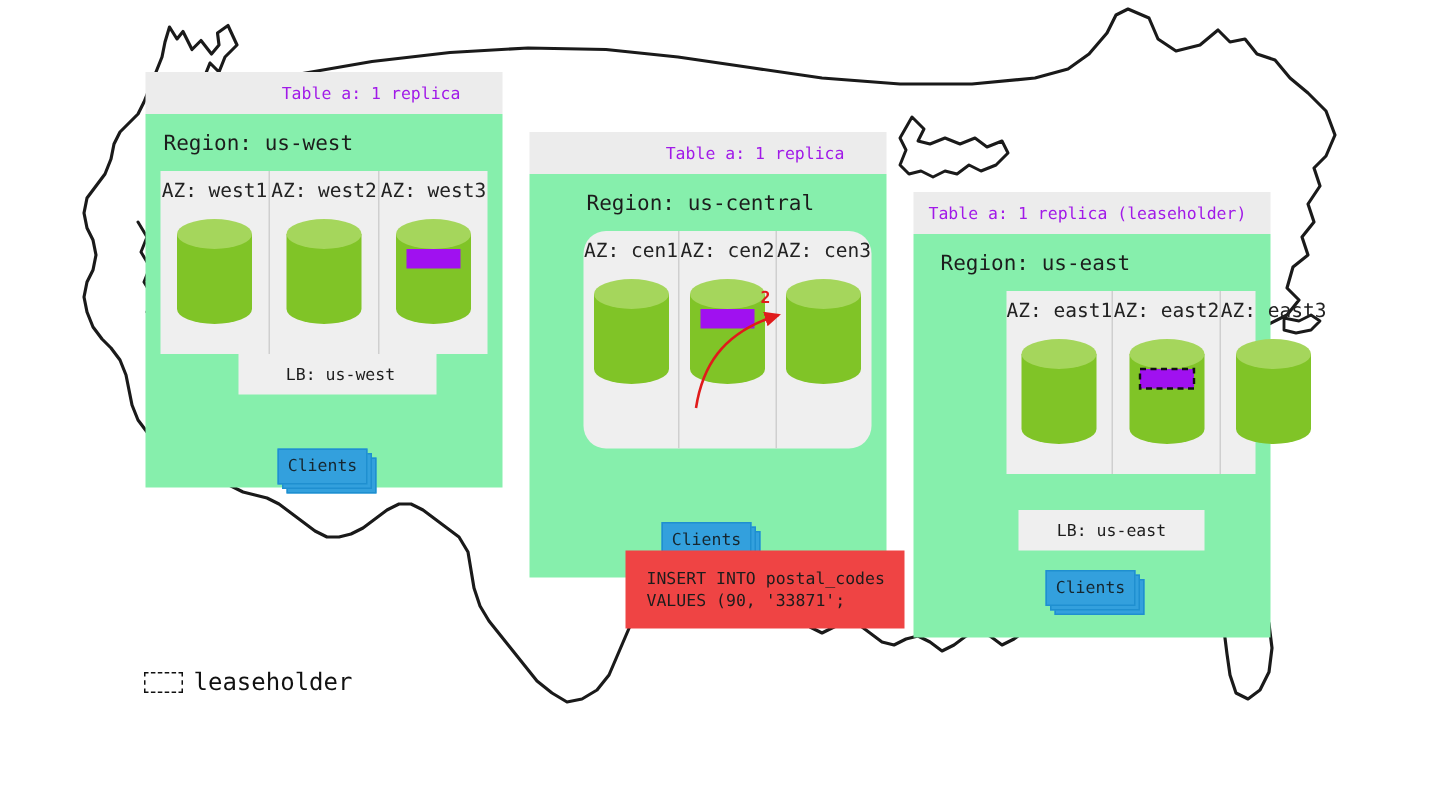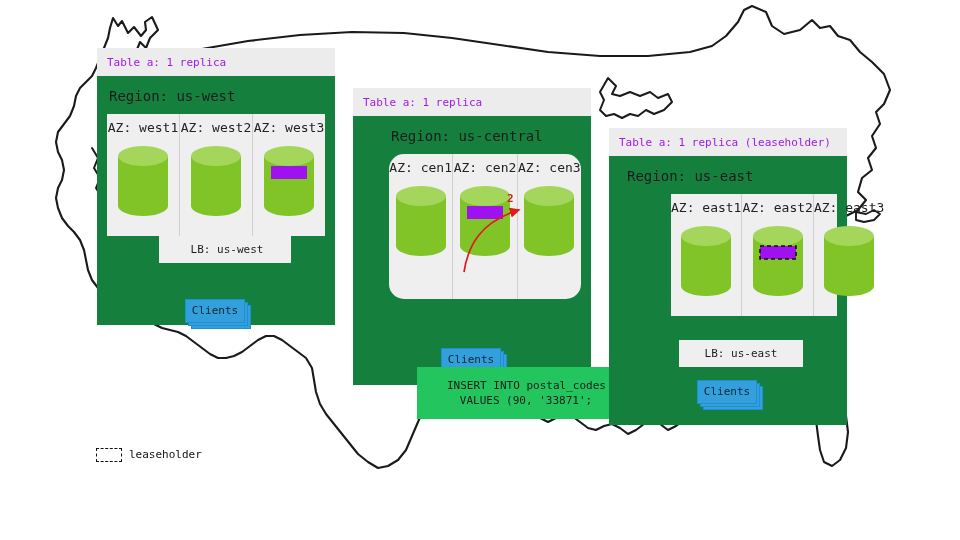--- a/index.html
+++ b/index.html
@@ -9,25 +9,25 @@
     position:relative;
   }
   #stage{position:absolute;left:0;top:0;width:960px;height:540px;}
   #usmap{position:absolute;left:0;top:0;width:960px;height:540px;z-index:1;}
 
   
   .region-panel{position:absolute;z-index:3;}
   .panel-header{
     background:#ececec;color:#a11ae8;
     font-size:11px;line-height:11px;
-    padding:9px 0 8px 10px;
-    letter-spacing:0px;white-space:nowrap;
+    padding:9px 28px 8px 10px;
+    letter-spacing:0px;white-space:nowrap;text-align:right;
   }
   .panel-body{
-    background:#15803d;
+    background:#86efac;
     padding:10px 10px 14px 10px;
     position:relative;
   }
   .region-title{
     color:#1c1c1c;font-size:14px;line-height:16px;
     margin:2px 0 10px 2px;white-space:nowrap;
   }
   .az-row{display:flex;background:#efefef;position:relative;}
   .az-cell{
     flex:1 1 0;
@@ -59,31 +59,31 @@
     position:absolute;background:#33a0dd;border:1px solid #1f8fd0;
   }
   .clients .c3{left:6px;top:6px;width:58px;height:22px;}
   .clients .c2{left:3px;top:3px;width:58px;height:22px;}
   .clients .c1{left:0px;top:0px;width:58px;height:22px;
     display:flex;align-items:center;justify-content:center;
     color:#16262f;font-size:11px;line-height:12px;}
 
   
   .sql-box{
-    position:absolute;z-index:3;background:#22c55e;
+    position:absolute;z-index:3;background:#ef4444;
     color:#1c1c1c;font-size:11px;line-height:15px;
-    padding:11px 30px;white-space:pre;text-align:center;
+    padding:11px 14px;white-space:pre;
   }
 
   
   .legend{position:absolute;z-index:4;display:flex;align-items:center;gap:7px;}
   .legend .swatch{
     width:24px;height:12px;border:1.5px dashed #111;background:transparent;
   }
-  .legend .ltext{font-size:11px;line-height:12px;color:#111;}
+  .legend .ltext{font-size:16px;line-height:12px;color:#111;}
 
   
   .arrow-num{
     position:absolute;z-index:7;color:#e01b1b;
     font-size:11px;line-height:12px;font-weight:bold;
   }
   .arrow-svg{position:absolute;z-index:7;overflow:visible;}
 </style>
 </head>
 <body>

